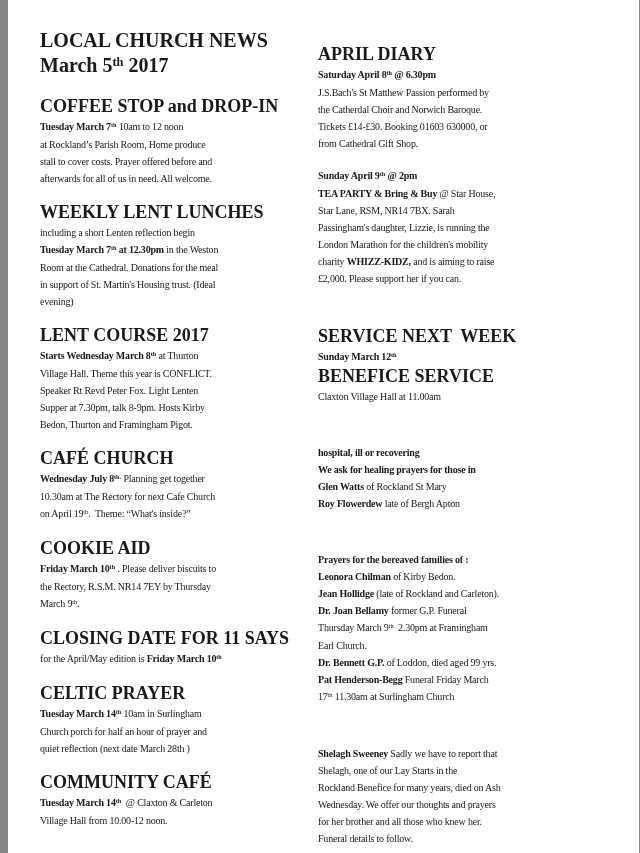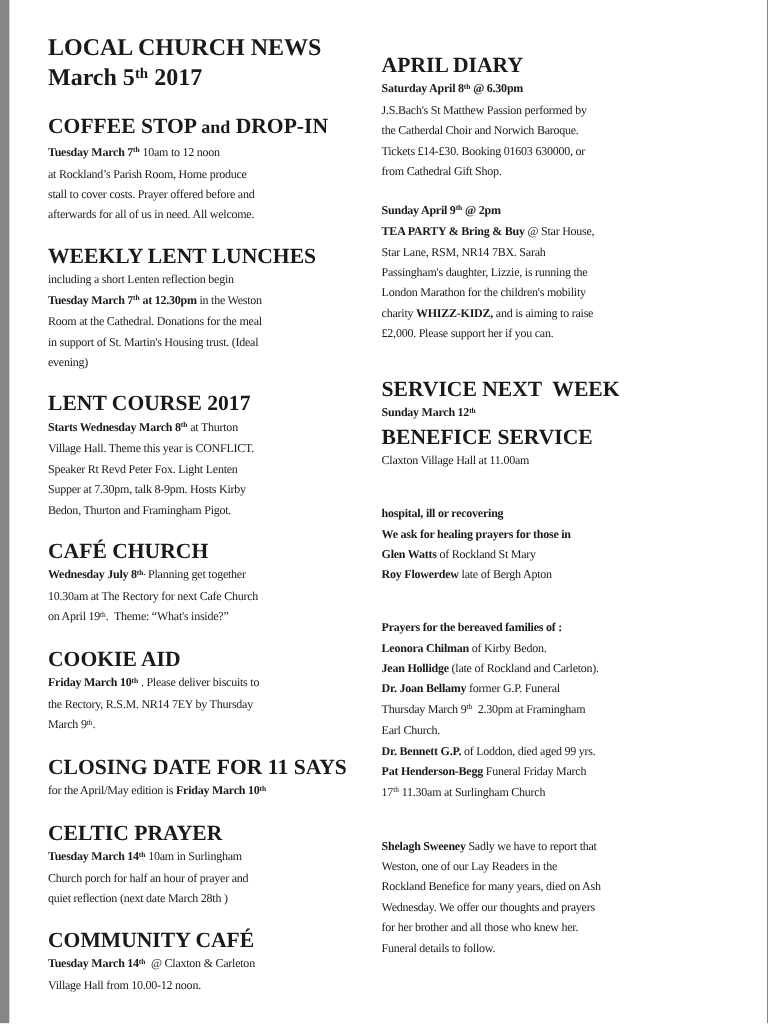--- a/index.html
+++ b/index.html
@@ -33,24 +33,24 @@
   .block.h2 .line {
     font-size: 18px; line-height: 20px; font-weight: bold;
     letter-spacing: 0; white-space: pre-wrap;
   }
   .block.h2 { margin-bottom: 2px; }
   .block.p .line {
     font-size: 10px; line-height: 17px;
     letter-spacing: -0.2px; white-space: pre-wrap;
   }
   .gap-md { margin-top: 15px; }
-  .gap-lg { margin-top: 27px; }
+  .gap-lg { margin-top: 39px; }
   .run.b { font-weight: bold; }
   .run.sup { font-size: 0.62em; position: relative; top: -0.52em; letter-spacing: 0; }
-  .run.small { font-size: 15px; }
+  .run.small { font-size: 18px; }
 </style>
 </head>
 <body>
 
 <div class="screen" style="background: rgb(255, 255, 255); color: rgb(26, 26, 26);">
   <div class="edge left" style="background: rgb(134, 134, 134);"></div>
   <div class="edge right" style="background: rgb(134, 134, 134);"></div>
   <div class="content">
     <div class="col left-col" id="col-left">
         <div class="block h1">
@@ -168,21 +168,21 @@
           <div class="line"><span class="run b">Jean Hollidge</span><span class="run"> (late of Rockland and Carleton).</span></div>
           <div class="line"><span class="run b">Dr. Joan Bellamy</span><span class="run"> former G.P. Funeral</span></div>
           <div class="line"><span class="run">Thursday March 9</span><span class="run sup">th</span><span class="run">  2.30pm at Framingham</span></div>
           <div class="line"><span class="run">Earl Church.</span></div>
           <div class="line"><span class="run b">Dr. Bennett G.P.</span><span class="run"> of Loddon, died aged 99 yrs.</span></div>
           <div class="line"><span class="run b">Pat Henderson-Begg</span><span class="run"> Funeral Friday March</span></div>
           <div class="line"><span class="run">17</span><span class="run sup">th</span><span class="run"> 11.30am at Surlingham Church</span></div>
         </div>
         <div class="block p gap-lg">
           <div class="line"><span class="run b">Shelagh Sweeney</span><span class="run"> Sadly we have to report that</span></div>
-          <div class="line"><span class="run">Weston, one of our Lay Readers in the</span></div>
+          <div class="line"><span class="run">Shelagh, one of our Lay Starts in the</span></div>
           <div class="line"><span class="run">Rockland Benefice for many years, died on Ash</span></div>
           <div class="line"><span class="run">Wednesday. We offer our thoughts and prayers</span></div>
           <div class="line"><span class="run">for her brother and all those who knew her.</span></div>
           <div class="line"><span class="run">Funeral details to follow.</span></div>
         </div>
       </div>
   </div>
 </div>
 
 </body></html>

